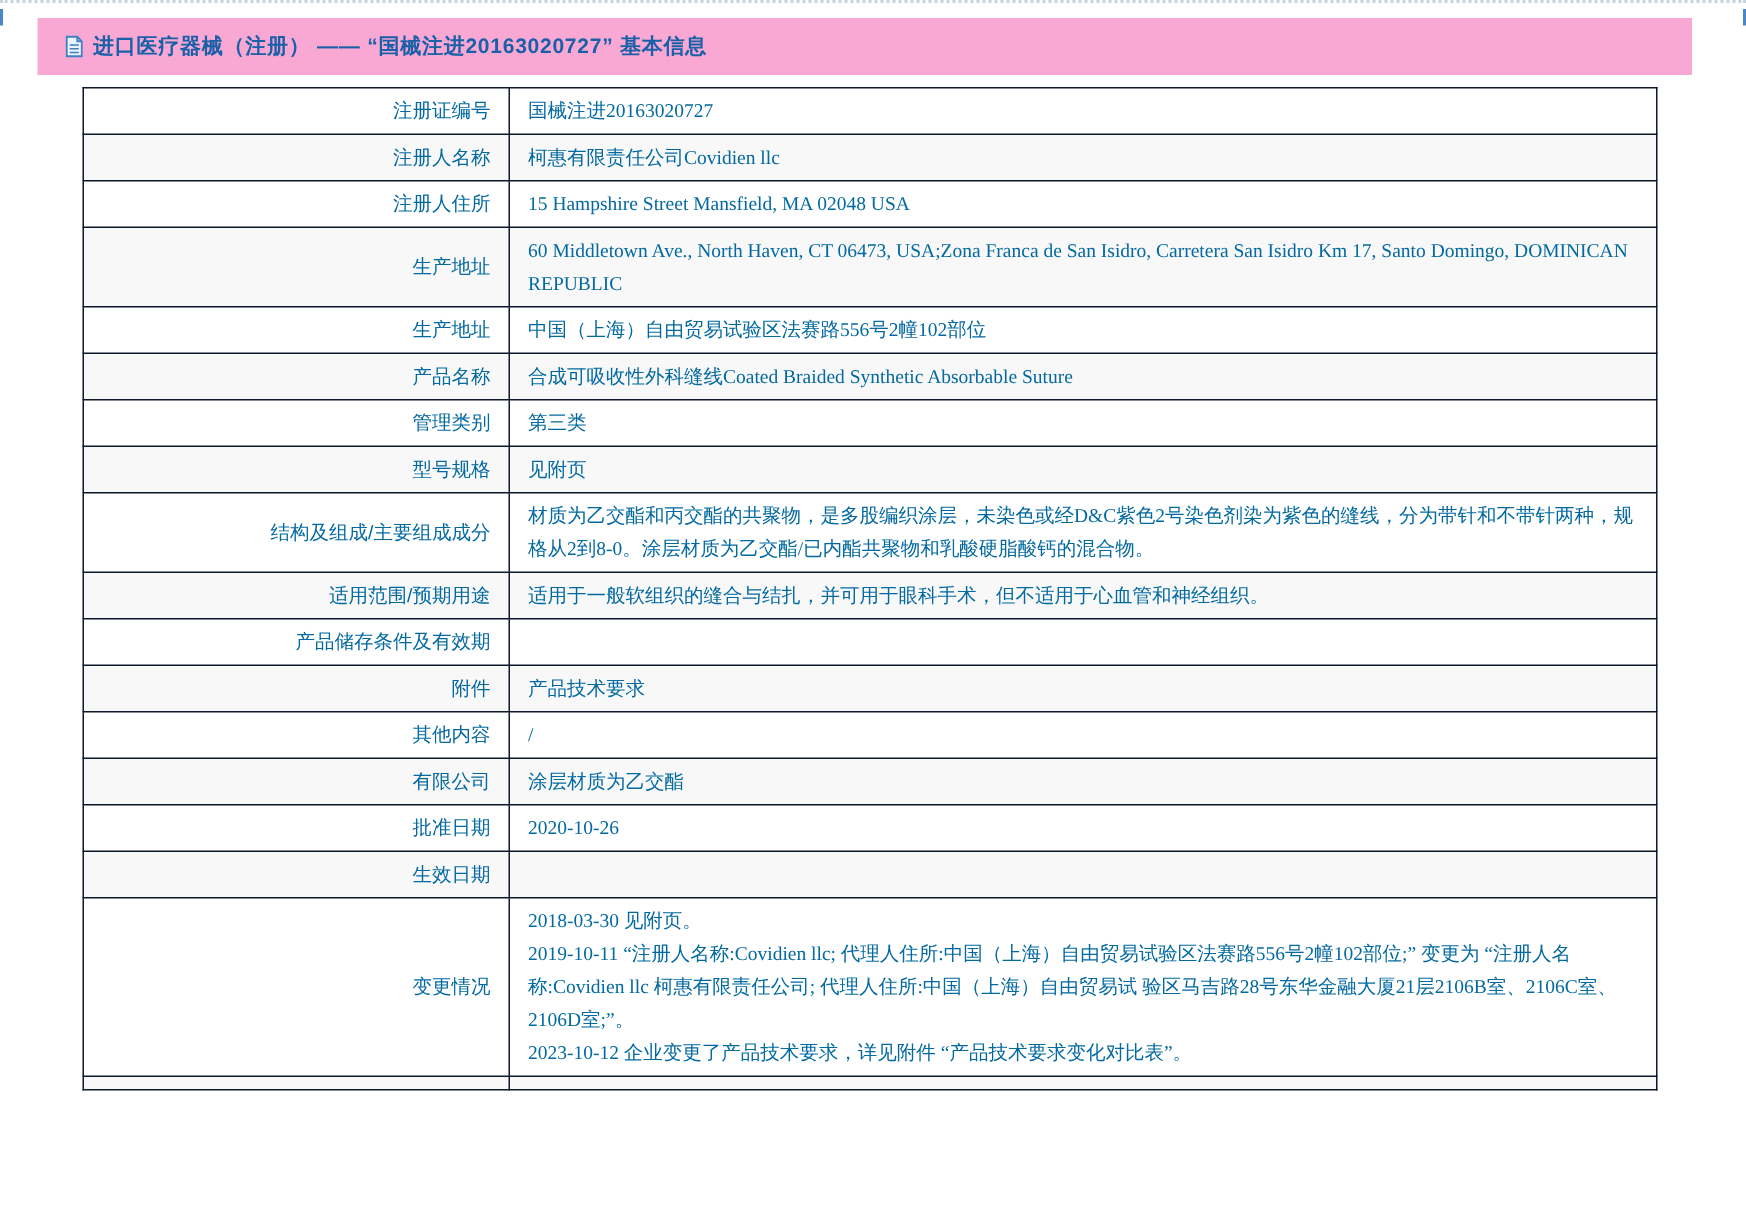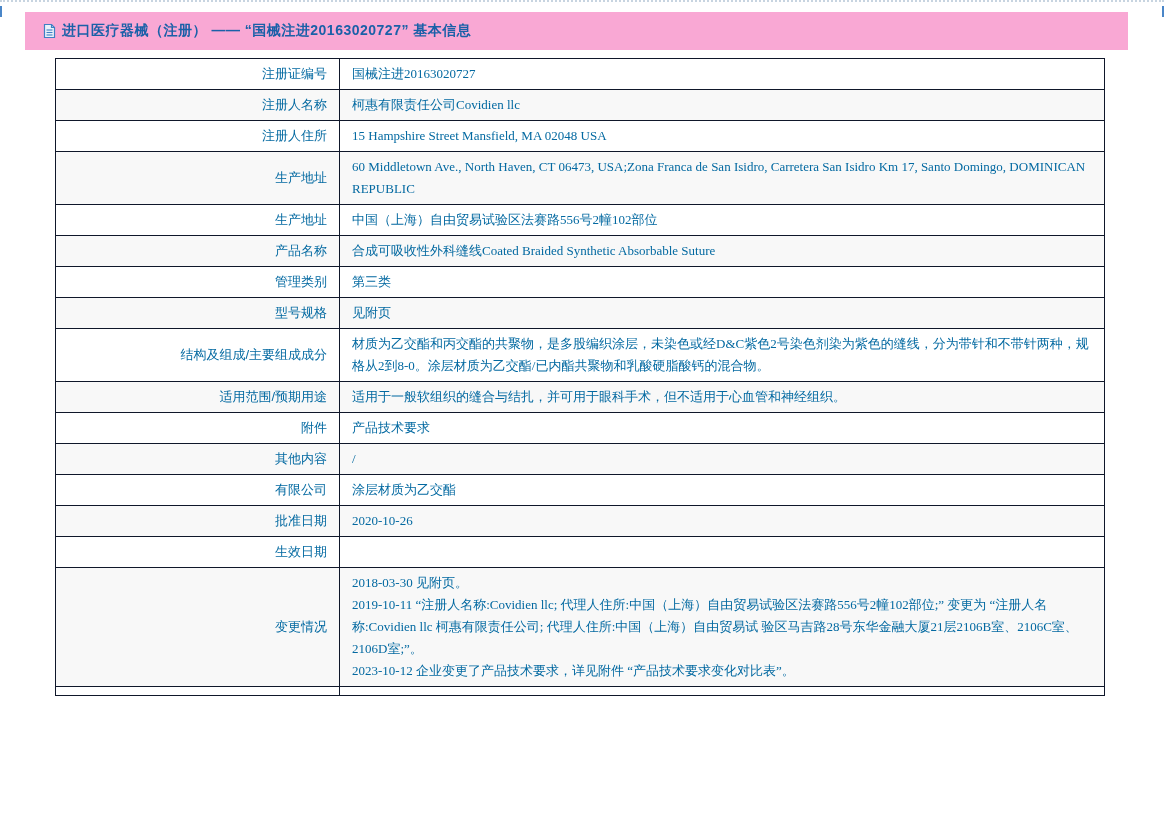--- a/index.html
+++ b/index.html
@@ -150,20 +150,24 @@
   <tr>
     <td class="cell-label"><span class="label-text">结构及组成/主要组成成分</span></td>
     <td class="cell-value">材质为乙交酯和丙交酯的共聚物，是多股编织涂层，未染色或经D&amp;C紫色2号染色剂染为紫色的缝线，分为带针和不带针两种，规格从2到8-0。涂层材质为乙交酯/已内酯共聚物和乳酸硬脂酸钙的混合物。</td>
   </tr>
 
   <tr>
     <td class="cell-label"><span class="label-text">适用范围/预期用途</span></td>
     <td class="cell-value">适用于一般软组织的缝合与结扎，并可用于眼科手术，但不适用于心血管和神经组织。</td>
   </tr>
 
+  <tr>
+    <td class="cell-label"><span class="label-text">产品储存条件及有效期</span></td>
+    <td class="cell-value"></td>
+  </tr>
 
   <tr>
     <td class="cell-label"><span class="label-text">附件</span></td>
     <td class="cell-value">产品技术要求</td>
   </tr>
 
   <tr>
     <td class="cell-label"><span class="label-text">其他内容</span></td>
     <td class="cell-value">/</td>
   </tr>

